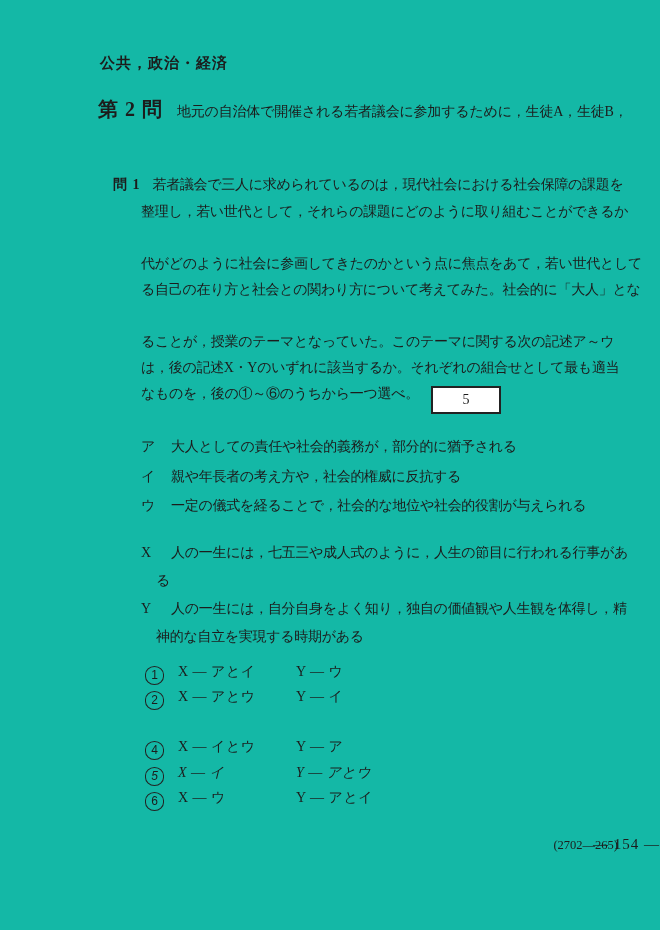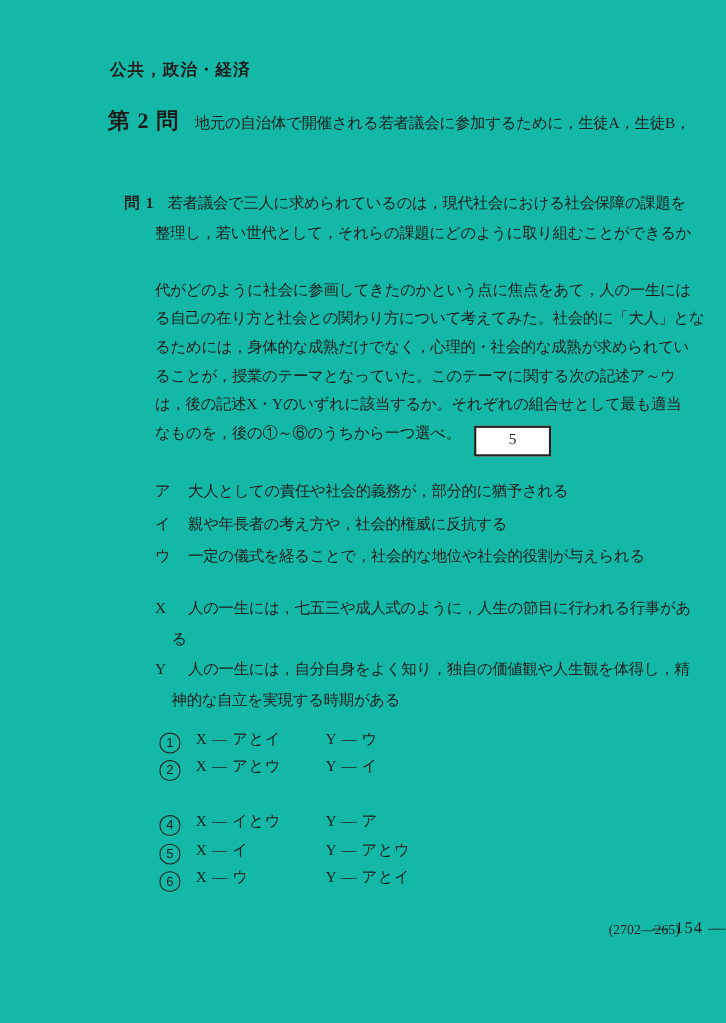--- a/index.html
+++ b/index.html
@@ -68,23 +68,22 @@
   <div class="subject">公共，政治・経済</div>
 
   <div class="q2-headline">
     <span class="q2-num">第 2 問</span><span class="q2-intro1">地元の自治体で開催される若者議会に参加するために，生徒A，生徒B，</span>
   </div>
 
   <div class="q1-line" style="left:113px;top:176px;">
     <span class="q1-label">問 1</span><span>若者議会で三人に求められているのは，現代社会における社会保障の課題を</span>
   </div>
   <div class="q1-line" style="left:141px;top:203px;">整理し，若い世代として，それらの課題にどのように取り組むことができるか</div>
-  <div class="q1-line" style="left:141px;top:255px;">代がどのように社会に参画してきたのかという点に焦点をあて，人の一生には</div>
+  <div class="q1-line" style="left:141px;top:255px;">代がどのように社会に参画してきたのかという点に焦点をあて，若い世代として</div>
   <div class="q1-line" style="left:141px;top:281px;">る自己の在り方と社会との関わり方について考えてみた。社会的に「大人」とな</div>
-  <div class="q1-line" style="left:141px;top:307px;">るためには，身体的な成熟だけでなく，心理的・社会的な成熟が求められてい</div>
   <div class="q1-line" style="left:141px;top:333px;">ることが，授業のテーマとなっていた。このテーマに関する次の記述ア～ウ</div>
   <div class="q1-line" style="left:141px;top:359px;">は，後の記述X・Yのいずれに該当するか。それぞれの組合せとして最も適当</div>
   <div class="q1-line" style="left:141px;top:385px;">
     <span>なものを，後の①～⑥のうちから一つ選べ。</span><span class="answer-box">5</span>
   </div>
 
   <div class="stmt" style="left:141px;top:438px;">
     <span class="stmt-label">ア</span><span>大人としての責任や社会的義務が，部分的に猶予される</span>
   </div>
   <div class="stmt" style="left:141px;top:468px;">
@@ -105,21 +104,21 @@
 
   <div class="choice" style="left:145px;top:663px;">
     <span class="choice-num">1</span><span class="choice-x">X ― アとイ</span><span class="choice-y">Y ― ウ</span>
   </div>
   <div class="choice" style="left:145px;top:688px;">
     <span class="choice-num">2</span><span class="choice-x">X ― アとウ</span><span class="choice-y">Y ― イ</span>
   </div>
   <div class="choice" style="left:145px;top:738px;">
     <span class="choice-num">4</span><span class="choice-x">X ― イとウ</span><span class="choice-y">Y ― ア</span>
   </div>
-  <div class="choice" style="left:145px;top:764px;">
+  <div class="choice" style="left:145px;top:764px;font-style:italic;">
     <span class="choice-num">5</span><span class="choice-x">X ― イ</span><span class="choice-y">Y ― アとウ</span>
   </div>
   <div class="choice" style="left:145px;top:789px;">
     <span class="choice-num">6</span><span class="choice-x">X ― ウ</span><span class="choice-y">Y ― アとイ</span>
   </div>
 
   <div class="footer-page">— 154 —</div>
   <div class="footer-code">(2702—265)</div>
 
 </div>

